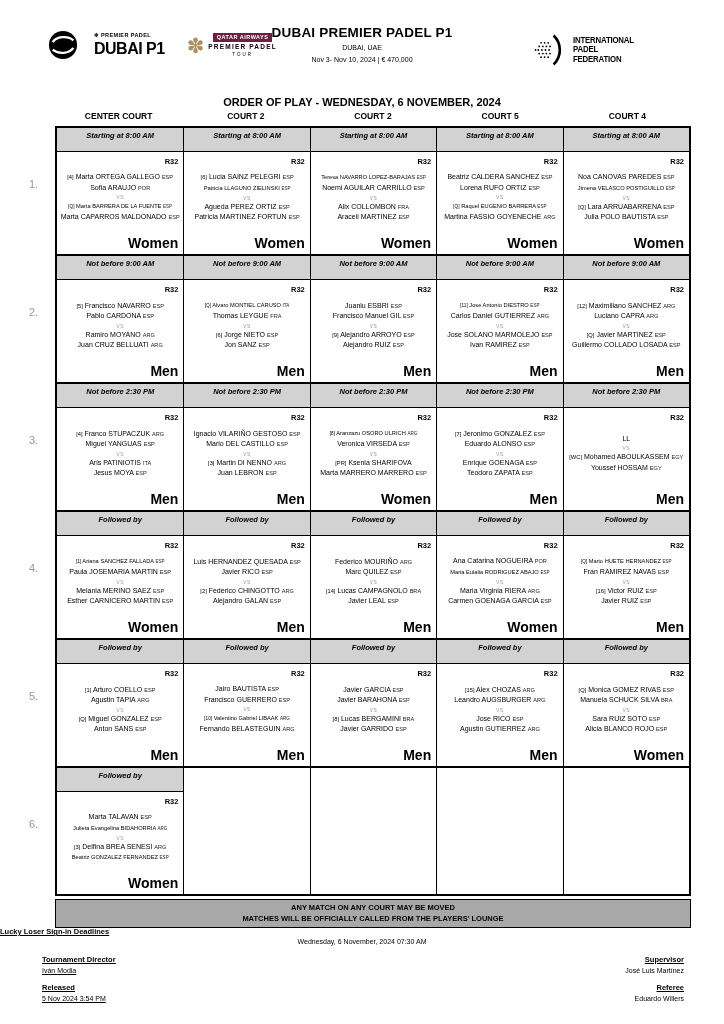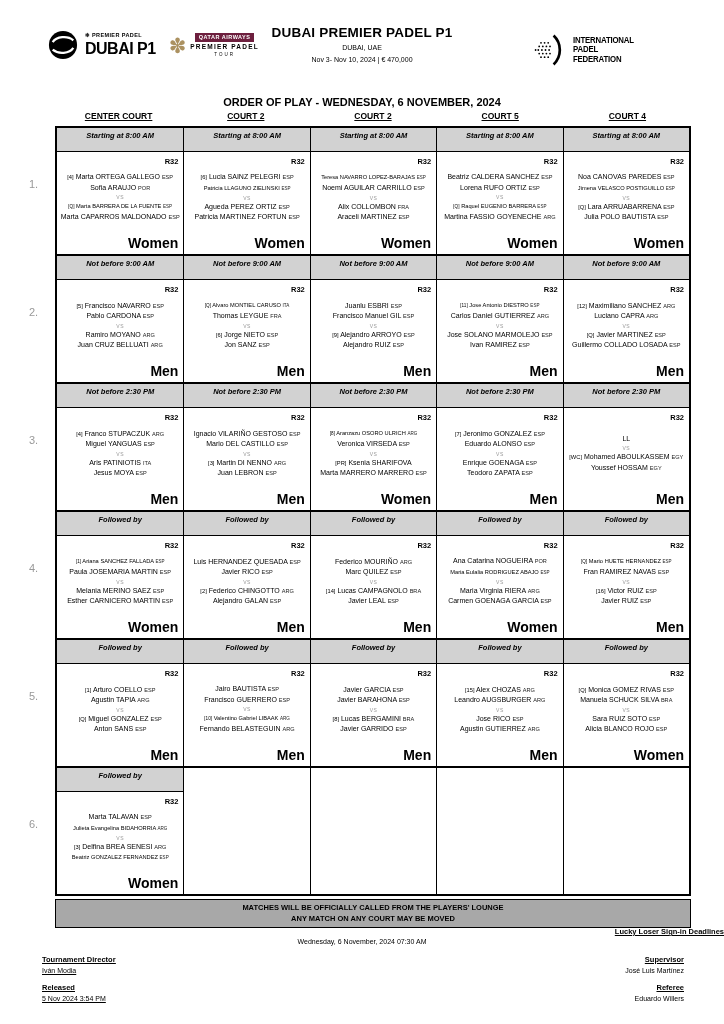--- a/index.html
+++ b/index.html
@@ -3,21 +3,21 @@
 <meta charset="utf-8">
 <style>
   * { margin:0; padding:0; box-sizing:border-box; }
   html,body { background:#e8e8e8; }
   .page {
     position:relative; width:724px; height:1024px; background:#fff;
     font-family:"Liberation Sans", sans-serif; color:#000; overflow:hidden;
     margin:0 auto;
   }
   
-  .logo-left { position:absolute; top:30px; left:48px; display:flex; align-items:center; gap:7px; }
+  .logo-left { position:absolute; top:30px; left:48px; display:flex; align-items:center; gap:16px; }
   .pp-mark { width:30px; height:30px; }
   .pp-text { display:flex; flex-direction:column; line-height:1; }
   .pp-small { font-size:5.5px; font-weight:bold; letter-spacing:.4px; white-space:nowrap; }
   .pp-big { font-size:16px; font-weight:bold; letter-spacing:-.5px; margin-top:2px; white-space:nowrap; }
   .qa-wrap { display:flex; align-items:center; gap:4px; margin-left:6px; }
   .qa-flower { font-size:21px; line-height:1; }
   .qa-box { display:flex; flex-direction:column; align-items:center; line-height:1; }
   .qa-top { color:#fff; font-size:5.5px; font-weight:bold; padding:2px 4px; letter-spacing:.5px; white-space:nowrap; }
   .qa-mid { font-size:6.5px; font-weight:bold; letter-spacing:1.2px; margin-top:2px; white-space:nowrap; }
   .qa-bot { font-size:4.5px; letter-spacing:2px; margin-top:2px; white-space:nowrap; }
@@ -25,21 +25,21 @@
   .main-title { font-size:13.5px; font-weight:bold; letter-spacing:.2px; }
   .sub-loc { font-size:7px; margin-top:4px; }
   .sub-dates { font-size:7px; margin-top:5px; }
   .logo-right { position:absolute; top:32px; left:532px; display:flex; align-items:center; gap:5px; }
   .ipf-globe { width:36px; height:36px; }
   .ipf-text { font-size:8.5px; font-weight:bold; line-height:1.1; letter-spacing:-.2px; transform:scaleX(.92); transform-origin:left; }
   
   .oop-title { position:absolute; top:96px; left:0; width:100%; text-align:center; font-size:11px; font-weight:bold; }
   
   .court-headers { position:absolute; top:111px; left:55px; width:636px; display:grid; grid-template-columns:repeat(5,1fr); }
-  .court-h { text-align:center; font-size:8.5px; font-weight:bold;text-decoration:underline; }
+  .court-h { text-align:center; font-size:8.5px; font-weight:bold; }
   
   .table-wrap { position:absolute; top:126px; left:55px; width:636px; }
   .tbl { border:2px solid #000; }
   .trow { display:grid; grid-template-columns:repeat(5,1fr); }
   .trow + .trow { border-top:2px solid #000; }
   .col { border-left:1px solid #000; min-height:126px; display:flex; flex-direction:column; overflow:hidden; }
   .col:first-child { border-left:none; }
   .timebar { background:#d2d2d2; border-bottom:1px solid #000; text-align:center; font-style:italic; font-weight:bold; font-size:7.5px; padding:3px 0 11px 0; white-space:nowrap; }
   .cell { flex:1; display:flex; flex-direction:column; padding:2px 3px 3px 3px; }
   .round { text-align:right; font-weight:bold; font-size:7.5px; margin:3px 2px 0 0; }
@@ -47,21 +47,21 @@
   .team { text-align:center; }
   .p-line { font-size:7px; white-space:nowrap; line-height:1.5; }
   .p-line.tiny { font-size:5.7px; line-height:1.85; }
   .p-line .seed { font-size:.82em; }
   .p-line .country { font-size:.8em; color:#222; }
   .vs { text-align:center; color:#999; font-size:5px; letter-spacing:.5px; margin:1px 0; }
   .cat { text-align:right; font-weight:bold; font-size:14px; margin-top:auto; padding-right:2px; }
   .row-num { position:absolute; left:-26px; color:#999; font-size:11px; }
   
   .notes-box { position:absolute; top:899px; left:55px; width:636px; border:1px solid #000; background:#a8a8a8; text-align:center; font-weight:bold; font-size:7.5px; line-height:1.5; padding:2px 0; }
-  .ll-title { position:absolute; top:927px; left:0; width:100%; text-align:right; font-size:7.5px; font-weight:bold; text-decoration:underline; }
+  .ll-title { position:absolute; top:927px; left:0; width:100%; text-align:left; font-size:7.5px; font-weight:bold; text-decoration:underline; }
   .ll-date { position:absolute; top:938px; left:0; width:100%; text-align:center; font-size:7px; }
   .footer-left { position:absolute; top:955px; left:42px;text-decoration:underline; }
   .footer-right { position:absolute; top:955px; right:40px; text-align:right; }
   .f-label { font-size:7.5px; font-weight:bold; text-decoration:underline; }
   .f-value { font-size:7px; margin-top:3px; margin-bottom:9px; }
 </style>
 </head>
 <body>
 
 <div class="page">
@@ -622,22 +622,22 @@
       </div>
   <div class="row-num" style="top: 52px;">1.</div>
       <div class="row-num" style="top: 180px;">2.</div>
       <div class="row-num" style="top: 308px;">3.</div>
       <div class="row-num" style="top: 436px;">4.</div>
       <div class="row-num" style="top: 564px;">5.</div>
       <div class="row-num" style="top: 692px;">6.</div>
     </div>
 
   <div class="notes-box">
+    <div>ANY MATCH ON ANY COURT MAY BE MOVED</div>
     <div>MATCHES WILL BE OFFICIALLY CALLED FROM THE PLAYERS' LOUNGE</div>
-    <div>ANY MATCH ON ANY COURT MAY BE MOVED</div>
   </div>
   <div class="ll-title">Lucky Loser Sign-in Deadlines</div>
   <div class="ll-date">Wednesday, 6 November, 2024 07:30 AM</div>
 
   <div class="footer-left">
     <div class="f-label">Tournament Director</div>
     <div class="f-value">Iván Modia</div>
     <div class="f-label">Released</div>
     <div class="f-value">5 Nov 2024  3:54 PM</div>
   </div>

